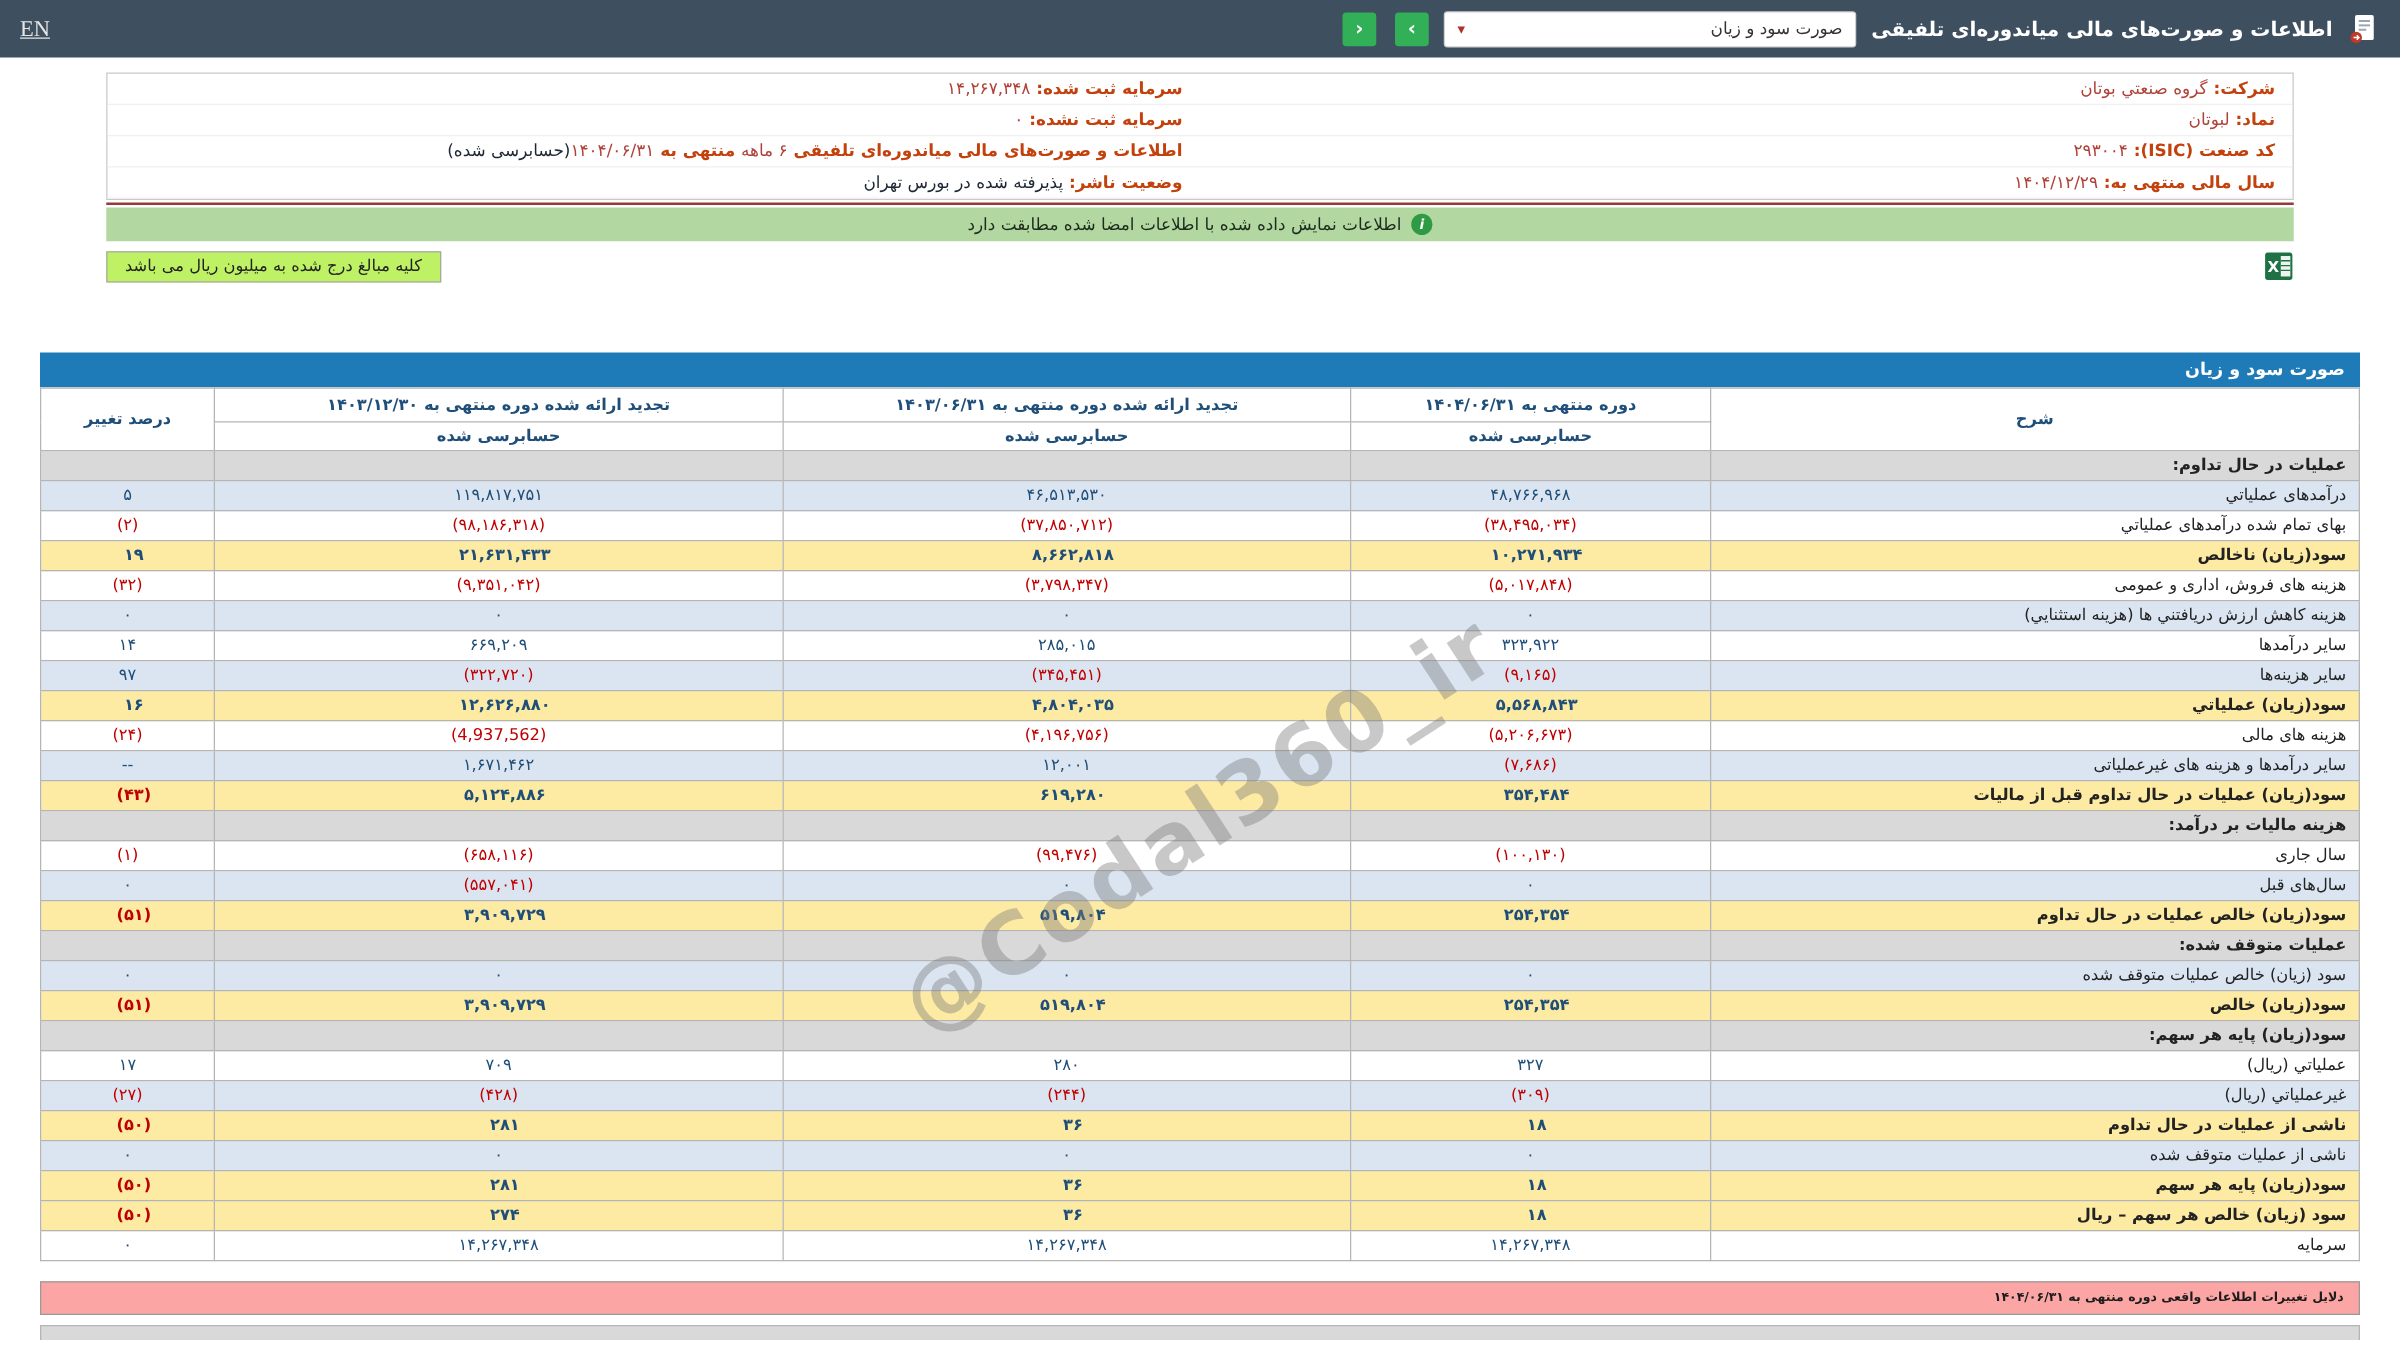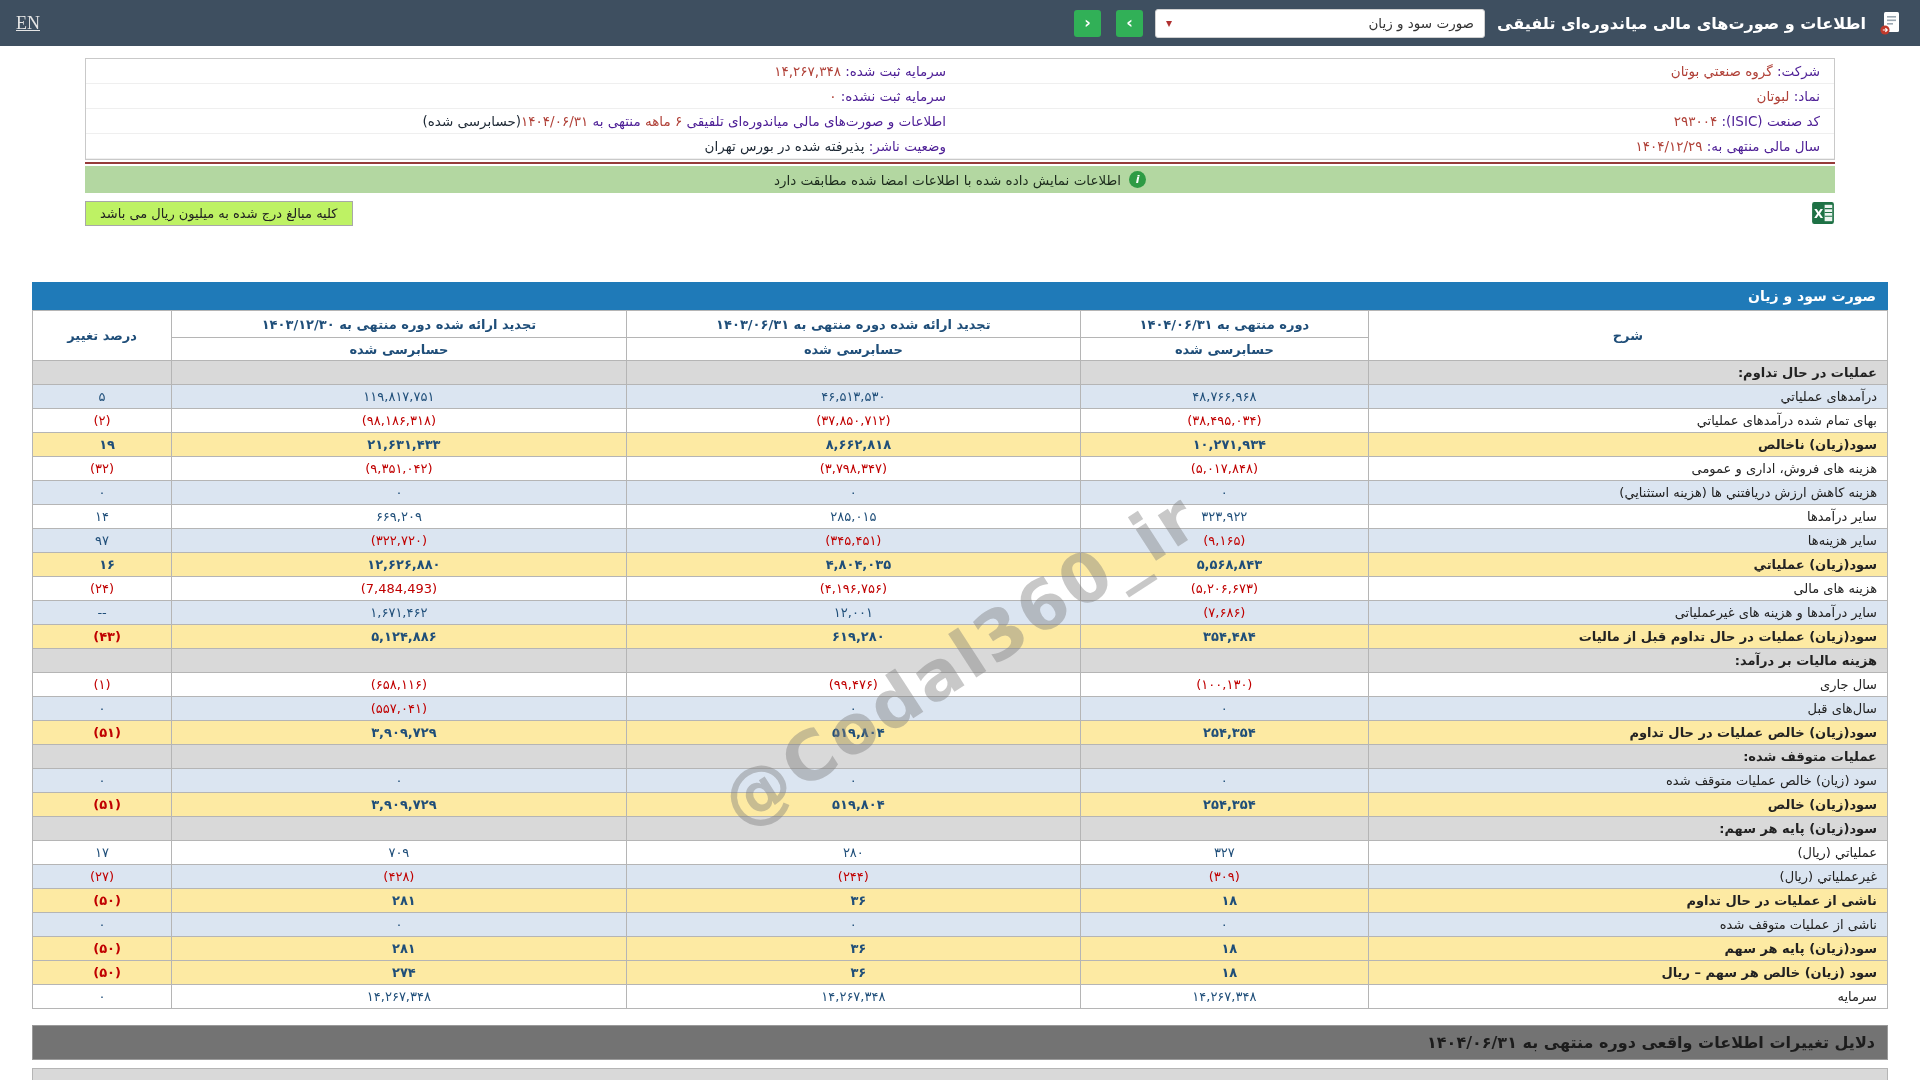--- a/index.html
+++ b/index.html
@@ -34,21 +34,21 @@
     font-size: 18px; cursor: pointer; font-family: Liberation Serif, serif;
   }
 
   
   .info-box { margin: 12px 85px 0; border: 1px solid #c9c9c9; background: #fff; }
   .info-grid { display: grid; grid-template-columns: 1fr 1fr; }
   .info-cell {
     padding: 4px 14px; font-size: 13.5px; height: 25px; overflow: hidden;
     white-space: nowrap; border-bottom: 1px solid #efefef;
   }
-  .seg-lbl { font-weight: normal; color: #4c1d95; }
+  .seg-lbl { font-weight: bold; color: #c2410c; }
   .seg-val { color: var(--info_value_red, #b04138); }
   .seg-txt { color: #1c2733; }
 
   .red-rule { margin: 2px 85px 0; border-top: 2px solid var(--red_rule, #953b39); }
 
   .signature-bar {
     margin: 2px 85px 0; background: var(--green_notice_bg, #b3d7a1);
     height: 27px; display: flex; align-items: center; justify-content: center;
     gap: 8px; font-size: 13.5px; color: #1c2b1c;
   }
@@ -93,22 +93,22 @@
   .watermark {
     position: absolute; top: 52%; left: 50%;
     transform: translate(-50%, -50%) rotate(-33deg);
     font-size: 68px; font-weight: 600; letter-spacing: 3px;
     color: rgba(125, 125, 125, 0.42); pointer-events: none; direction: ltr;
     z-index: 5; white-space: nowrap;
   }
 
   
   .reasons {
-    margin: 16px 32px 0; border: 1px solid #9a9a9a; background: #737373;
-    padding: 7px 12px; font-size: 16px; font-weight: bold; color: #1c1c1c; cursor: pointer;
+    margin: 16px 32px 0; border: 1px solid #9a9a9a; background: #fca5a5;
+    padding: 7px 12px; font-size: 10px; font-weight: bold; color: #1c1c1c; cursor: pointer;
   }
   .next-table-stub {
     margin: 8px 32px 0; height: 12px; background: var(--section_bg, #d9d9d9);
     border: 1px solid #b5b5b5; border-bottom: none;
   }
 </style>
 </head>
 <body>
 
 <div class="page">
@@ -251,21 +251,21 @@
             <td class="lbl-cell">سود(زیان) عملیاتي</td>
             <td class="val-cell" dir="ltr">۵,۵۶۸,۸۴۳</td>
             <td class="val-cell" dir="ltr">۴,۸۰۴,۰۳۵</td>
             <td class="val-cell" dir="ltr">۱۲,۶۲۶,۸۸۰</td>
             <td class="val-cell" dir="ltr">۱۶</td>
           </tr>
           <tr class="normal">
             <td class="lbl-cell">هزینه های مالی</td>
             <td class="val-cell neg" dir="ltr">(۵,۲۰۶,۶۷۳)</td>
             <td class="val-cell neg" dir="ltr">(۴,۱۹۶,۷۵۶)</td>
-            <td class="val-cell neg" dir="ltr">(7,484,493)</td>
+            <td class="val-cell neg" dir="ltr">(4,937,562)</td>
             <td class="val-cell neg" dir="ltr">(۲۴)</td>
           </tr>
           <tr class="normal shade">
             <td class="lbl-cell">سایر درآمدها و هزینه های غیرعملیاتی</td>
             <td class="val-cell neg" dir="ltr">(۷,۶۸۶)</td>
             <td class="val-cell" dir="ltr">۱۲,۰۰۱</td>
             <td class="val-cell" dir="ltr">۱,۶۷۱,۴۶۲</td>
             <td class="val-cell" dir="ltr">--</td>
           </tr>
           <tr class="total">

